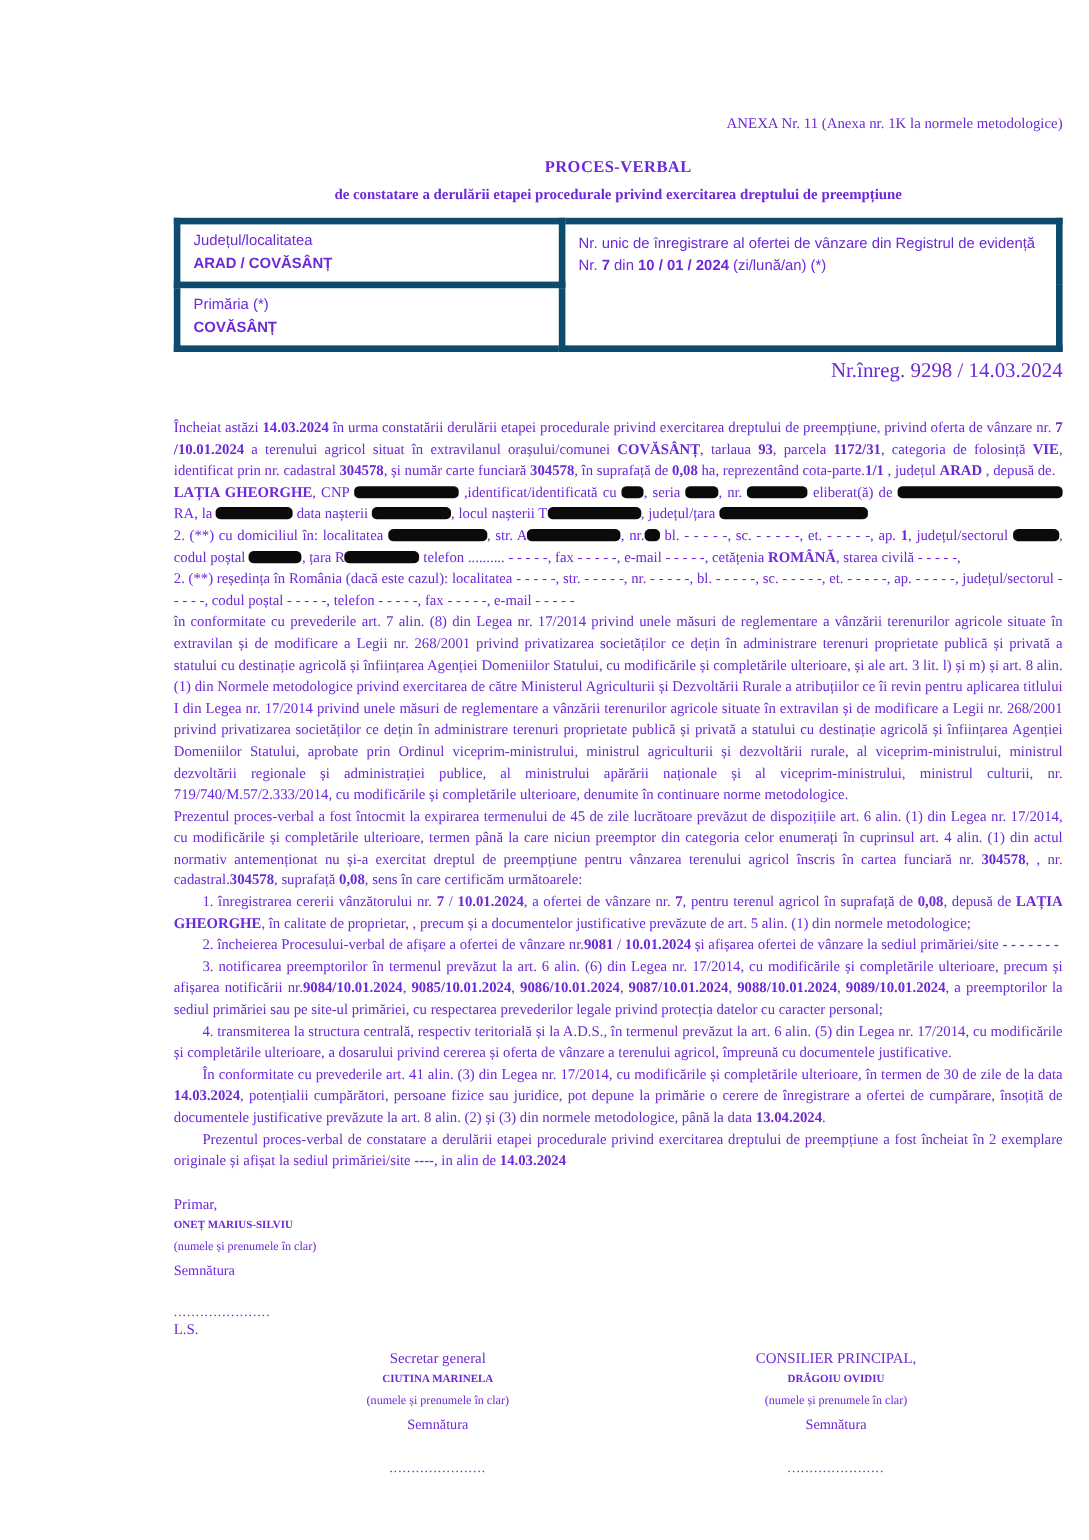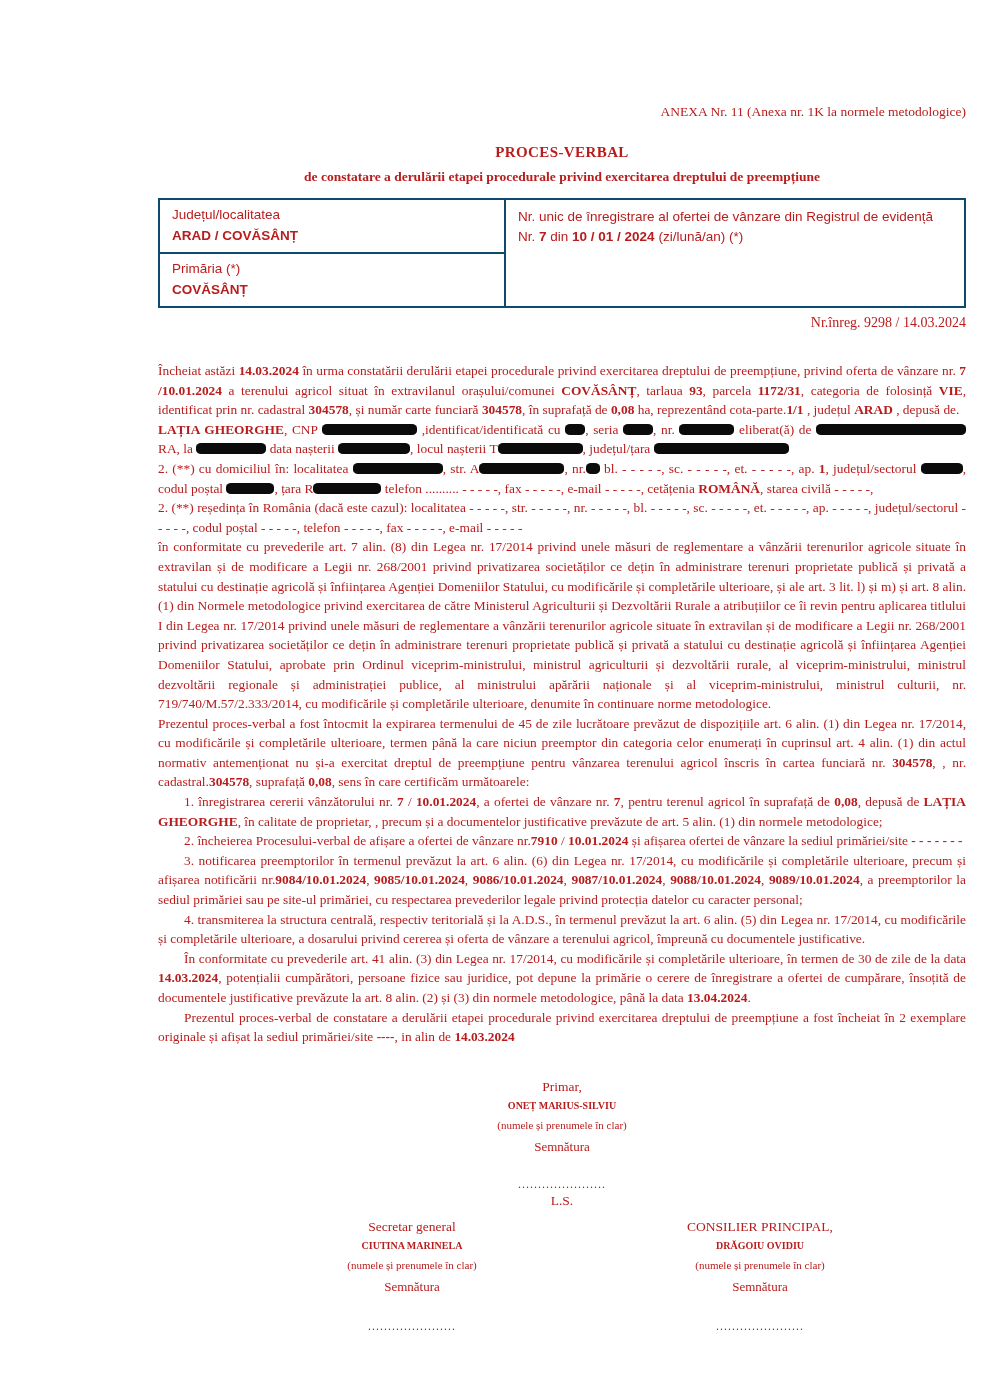--- a/index.html
+++ b/index.html
@@ -1,51 +1,51 @@
 <!DOCTYPE html>
 <html><head>
 <meta charset="utf-8">
 <style>
   html,body{margin:0;padding:0;background:#e8e8e8;}
   .page{
     width:990px;height:1400px;background:#ffffff;position:relative;
-    font-family:"Liberation Serif", serif;color:#b91c1c;overflow:hidden;
+    font-family:"Liberation Serif", serif;color:#6d28d9;overflow:hidden;
     margin:0 auto;box-sizing:border-box;
   }
   .content{padding:0 24px 0 158px;}
   .anexa{padding-top:104px;text-align:right;font-size:13.5px;}
   .title{margin-top:24px;text-align:center;font-weight:bold;font-size:15px;letter-spacing:.4px;}
   .subtitle{margin-top:8px;text-align:center;font-weight:bold;font-size:13.5px;}
   table.hdr{margin-top:13px;border-collapse:collapse;width:100%;
     font-family:"Liberation Sans", sans-serif;font-size:13.5px;}
-  table.hdr td{border:2px solid #0c4a6e;vertical-align:top;padding-left:12px;}
+  table.hdr td{border:6px solid #0c4a6e;vertical-align:top;padding-left:12px;}
   td.lcell{width:320px;padding:7px 12px 9px;}
   td.rcell{padding:4px 12px;vertical-align:middle;}
   .cell-label{font-weight:normal;}
   .cell-value{font-weight:bold;margin-top:6px;}
   .rline{margin:5px 0;}
-  .regline{margin-top:7px;text-align:right;font-size:14px;}
+  .regline{margin-top:7px;text-align:right;font-size:19px;}
   .bodywrap{margin-top:30px;}
   .bp{margin:0;font-size:13.4px;line-height:19.6px;text-align:justify;}
   .bp.ind{text-indent:26px;}
   .bp b{font-weight:bold;}
   .redact{
     display:inline-block;height:11px;background:#0b0b0b;border-radius:5px/4px;
     vertical-align:-1px;
   }
-  .sig-center{margin-top:32px;text-align:center;}
+  .sig-center{margin-top:22px;text-align:left;}
   .sig-role{font-size:13.5px;}
   .sig-name{font-size:10px;font-weight:bold;margin-top:5px;}
   .sig-clar{font-size:11px;margin-top:8px;}
   .sig-sign{font-size:13px;margin-top:8px;}
   .sig-dots{font-size:12px;margin-top:22px;letter-spacing:1px;}
   .sig-ls{font-size:13.5px;margin-top:1px;}
   .sig-bottom{position:relative;height:150px;margin-top:10px;}
   .sig-block{position:absolute;width:300px;text-align:center;top:0;}
-  .sig-block.left{left:104px;}
+  .sig-block.left{left:90px;}
   .sig-block.right{left:452px;}
   .sig-block .sig-dots{margin-top:24px;}
 </style>
 </head>
 <body>
 
 <div class="page">
   <div class="content">
 
     <div class="anexa">ANEXA Nr. 11 (Anexa nr. 1K la normele metodologice)</div>
@@ -79,21 +79,21 @@
     <div class="regline">Nr.înreg. 9298 / 14.03.2024</div>
 
     <div class="bodywrap">
         <p class="bp"><span>Încheiat astăzi </span><b>14.03.2024</b><span> în urma constatării derulării etapei procedurale privind exercitarea dreptului de preempțiune, privind oferta de vânzare nr. </span><b>7 /10.01.2024</b><span> a terenului agricol situat în extravilanul orașului/comunei </span><b>COVĂSÂNȚ</b><span>, tarlaua </span><b>93</b><span>, parcela </span><b>1172/31</b><span>, categoria de folosință </span><b>VIE</b><span>, identificat prin nr. cadastral </span><b>304578</b><span>, și număr carte funciară </span><b>304578</b><span>, în suprafață de </span><b>0,08</b><span> ha, reprezentând cota-parte.</span><b>1/1</b><span> , județul </span><b>ARAD</b><span> , depusă de.</span></p>
         <p class="bp"><b>LAȚIA GHEORGHE</b><span>, CNP </span><span class="redact" style="width: 95px;"></span><span> ,identificat/identificată cu </span><span class="redact" style="width: 20px;"></span><span>, seria </span><span class="redact" style="width: 30px;"></span><span>, nr. </span><span class="redact" style="width: 55px;"></span><span> eliberat(ă) de </span><span class="redact" style="width: 150px;"></span><span>RA, la </span><span class="redact" style="width: 70px;"></span><span> data nașterii </span><span class="redact" style="width: 72px;"></span><span>, locul nașterii T</span><span class="redact" style="width: 85px;"></span><span>, județul/țara </span><span class="redact" style="width: 135px;"></span></p>
         <p class="bp"><span>2. (**) cu domiciliul în: localitatea </span><span class="redact" style="width: 90px;"></span><span>, str. A</span><span class="redact" style="width: 85px;"></span><span>, nr.</span><span class="redact" style="width: 14px;"></span><span> bl. - - - - -, sc. - - - - -, et. - - - - -, ap. </span><b>1</b><span>, județul/sectorul </span><span class="redact" style="width: 42px;"></span><span>, codul poștal </span><span class="redact" style="width: 48px;"></span><span>, țara R</span><span class="redact" style="width: 68px;"></span><span> telefon .......... - - - - -, fax - - - - -, e-mail - - - - -, cetățenia </span><b>ROMÂNĂ</b><span>, starea civilă - - - - -,</span></p>
         <p class="bp"><span>2. (**) reședința în România (dacă este cazul): localitatea - - - - -, str. - - - - -, nr. - - - - -, bl. - - - - -, sc. - - - - -, et. - - - - -, ap. - - - - -, județul/sectorul - - - - -, codul poștal - - - - -, telefon - - - - -, fax - - - - -, e-mail - - - - -</span></p>
         <p class="bp"><span>în conformitate cu prevederile art. 7 alin. (8) din Legea nr. 17/2014 privind unele măsuri de reglementare a vânzării terenurilor agricole situate în extravilan și de modificare a Legii nr. 268/2001 privind privatizarea societăților ce dețin în administrare terenuri proprietate publică și privată a statului cu destinație agricolă și înființarea Agenției Domeniilor Statului, cu modificările și completările ulterioare, și ale art. 3 lit. l) și m) și art. 8 alin. (1) din Normele metodologice privind exercitarea de către Ministerul Agriculturii și Dezvoltării Rurale a atribuțiilor ce îi revin pentru aplicarea titlului I din Legea nr. 17/2014 privind unele măsuri de reglementare a vânzării terenurilor agricole situate în extravilan și de modificare a Legii nr. 268/2001 privind privatizarea societăților ce dețin în administrare terenuri proprietate publică și privată a statului cu destinație agricolă și înființarea Agenției Domeniilor Statului, aprobate prin Ordinul viceprim-ministrului, ministrul agriculturii și dezvoltării rurale, al viceprim-ministrului, ministrul dezvoltării regionale și administrației publice, al ministrului apărării naționale și al viceprim-ministrului, ministrul culturii, nr. 719/740/M.57/2.333/2014, cu modificările și completările ulterioare, denumite în continuare norme metodologice.</span></p>
         <p class="bp"><span>Prezentul proces-verbal a fost întocmit la expirarea termenului de 45 de zile lucrătoare prevăzut de dispozițiile art. 6 alin. (1) din Legea nr. 17/2014, cu modificările și completările ulterioare, termen până la care niciun preemptor din categoria celor enumerați în cuprinsul art. 4 alin. (1) din actul normativ antemenționat nu și-a exercitat dreptul de preempțiune pentru vânzarea terenului agricol înscris în cartea funciară nr. </span><b>304578</b><span>, , nr. cadastral.</span><b>304578</b><span>, suprafață </span><b>0,08</b><span>, sens în care certificăm următoarele:</span></p>
         <p class="bp ind"><span>1. înregistrarea cererii vânzătorului nr. </span><b>7</b><span> / </span><b>10.01.2024</b><span>, a ofertei de vânzare nr. </span><b>7</b><span>, pentru terenul agricol în suprafață de </span><b>0,08</b><span>, depusă de </span><b>LAȚIA GHEORGHE</b><span>, în calitate de proprietar, , precum și a documentelor justificative prevăzute de art. 5 alin. (1) din normele metodologice;</span></p>
-        <p class="bp ind"><span>2. încheierea Procesului-verbal de afișare a ofertei de vânzare nr.</span><b>7910</b><span> / </span><b>10.01.2024</b><span> și afișarea ofertei de vânzare la sediul primăriei/site </span><b>- - - - - - -</b></p>
+        <p class="bp ind"><span>2. încheierea Procesului-verbal de afișare a ofertei de vânzare nr.</span><b>9081</b><span> / </span><b>10.01.2024</b><span> și afișarea ofertei de vânzare la sediul primăriei/site </span><b>- - - - - - -</b></p>
         <p class="bp ind"><span>3. notificarea preemptorilor în termenul prevăzut la art. 6 alin. (6) din Legea nr. 17/2014, cu modificările și completările ulterioare, precum și afișarea notificării nr.</span><b>9084/10.01.2024</b><span>, </span><b>9085/10.01.2024</b><span>, </span><b>9086/10.01.2024</b><span>, </span><b>9087/10.01.2024</b><span>, </span><b>9088/10.01.2024</b><span>, </span><b>9089/10.01.2024</b><span>, a preemptorilor la sediul primăriei sau pe site-ul primăriei, cu respectarea prevederilor legale privind protecția datelor cu caracter personal;</span></p>
         <p class="bp ind"><span>4. transmiterea la structura centrală, respectiv teritorială și la A.D.S., în termenul prevăzut la art. 6 alin. (5) din Legea nr. 17/2014, cu modificările și completările ulterioare, a dosarului privind cererea și oferta de vânzare a terenului agricol, împreună cu documentele justificative.</span></p>
         <p class="bp ind"><span>În conformitate cu prevederile art. 41 alin. (3) din Legea nr. 17/2014, cu modificările și completările ulterioare, în termen de 30 de zile de la data </span><b>14.03.2024</b><span>, potențialii cumpărători, persoane fizice sau juridice, pot depune la primărie o cerere de înregistrare a ofertei de cumpărare, însoțită de documentele justificative prevăzute la art. 8 alin. (2) și (3) din normele metodologice, până la data </span><b>13.04.2024</b><span>.</span></p>
         <p class="bp ind"><span>Prezentul proces-verbal de constatare a derulării etapei procedurale privind exercitarea dreptului de preempțiune a fost încheiat în 2 exemplare originale și afișat la sediul primăriei/site </span><b>----</b><span>, in alin de </span><b>14.03.2024</b></p>
       </div>
 
     <div class="sig-center">
       <div class="sig-role">Primar,</div>
       <div class="sig-name">ONEȚ MARIUS-SILVIU</div>
       <div class="sig-clar">(numele și prenumele în clar)</div>

